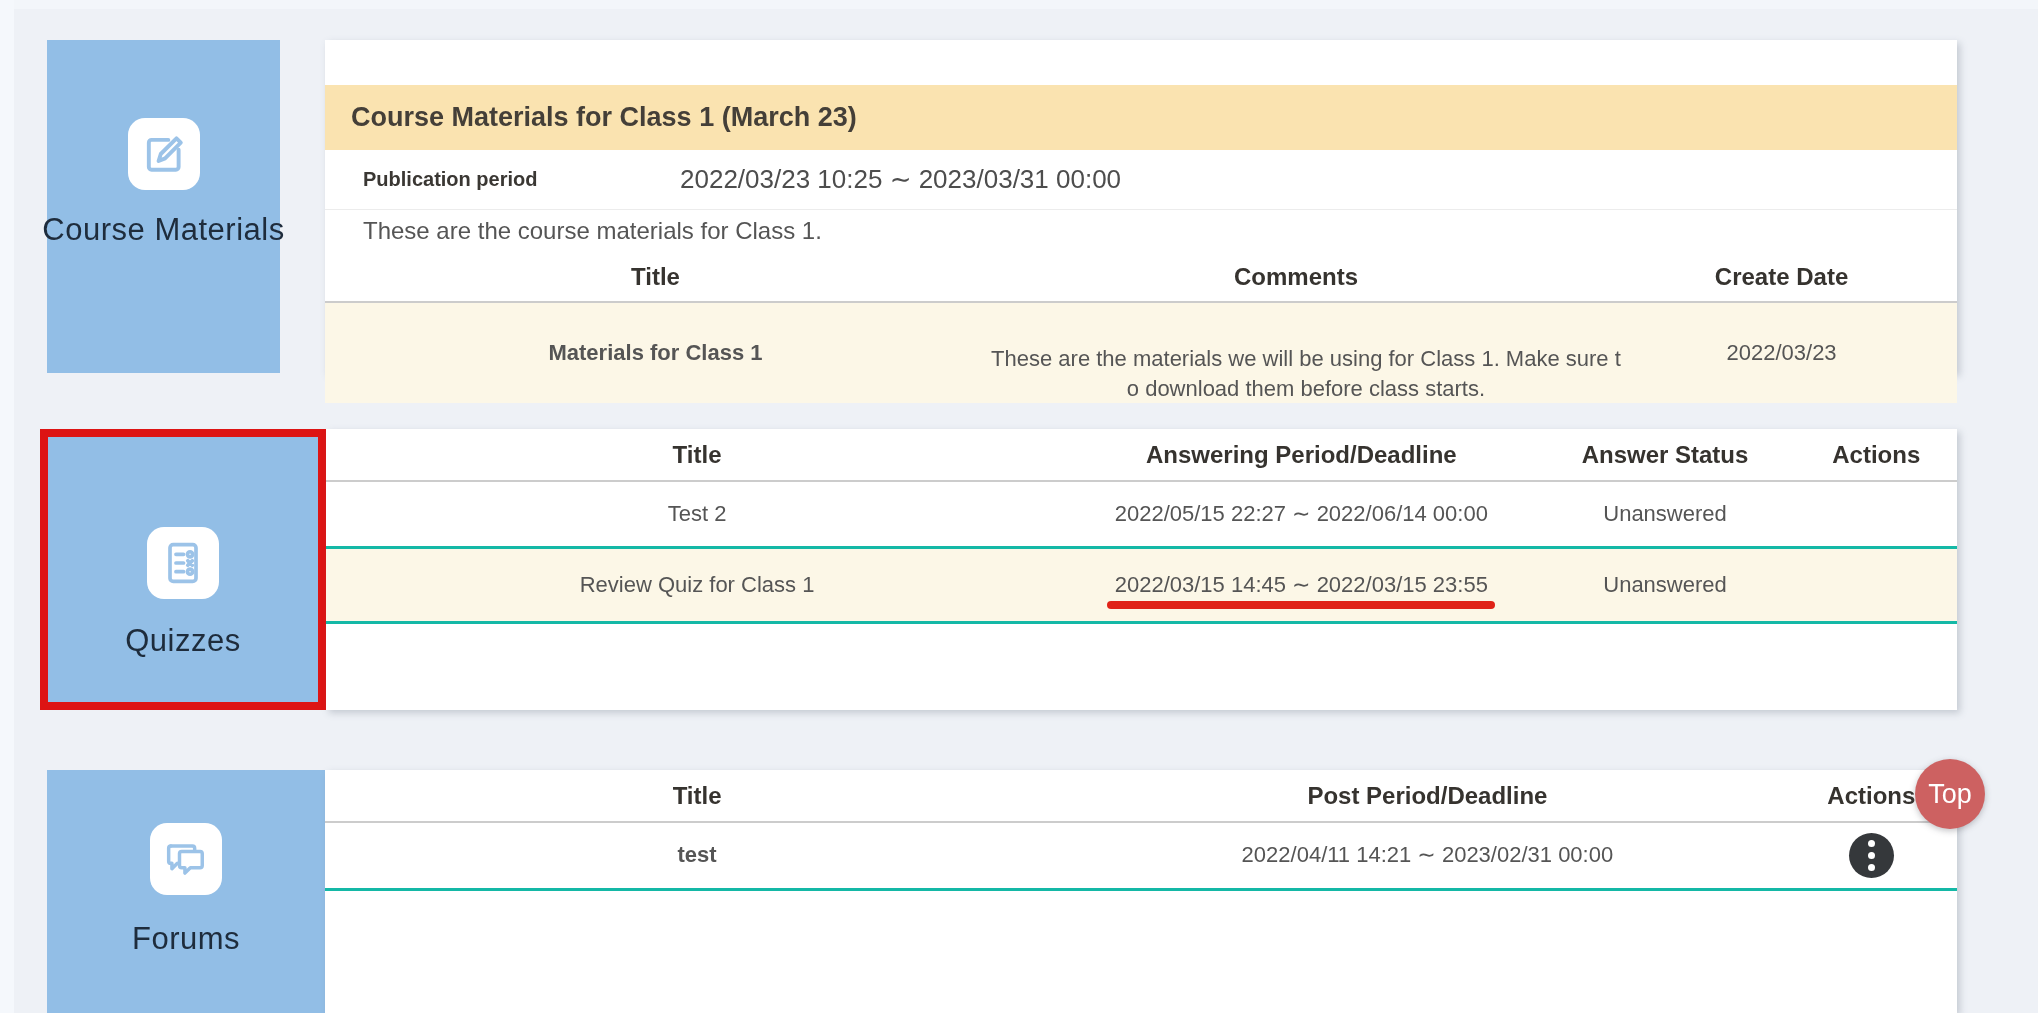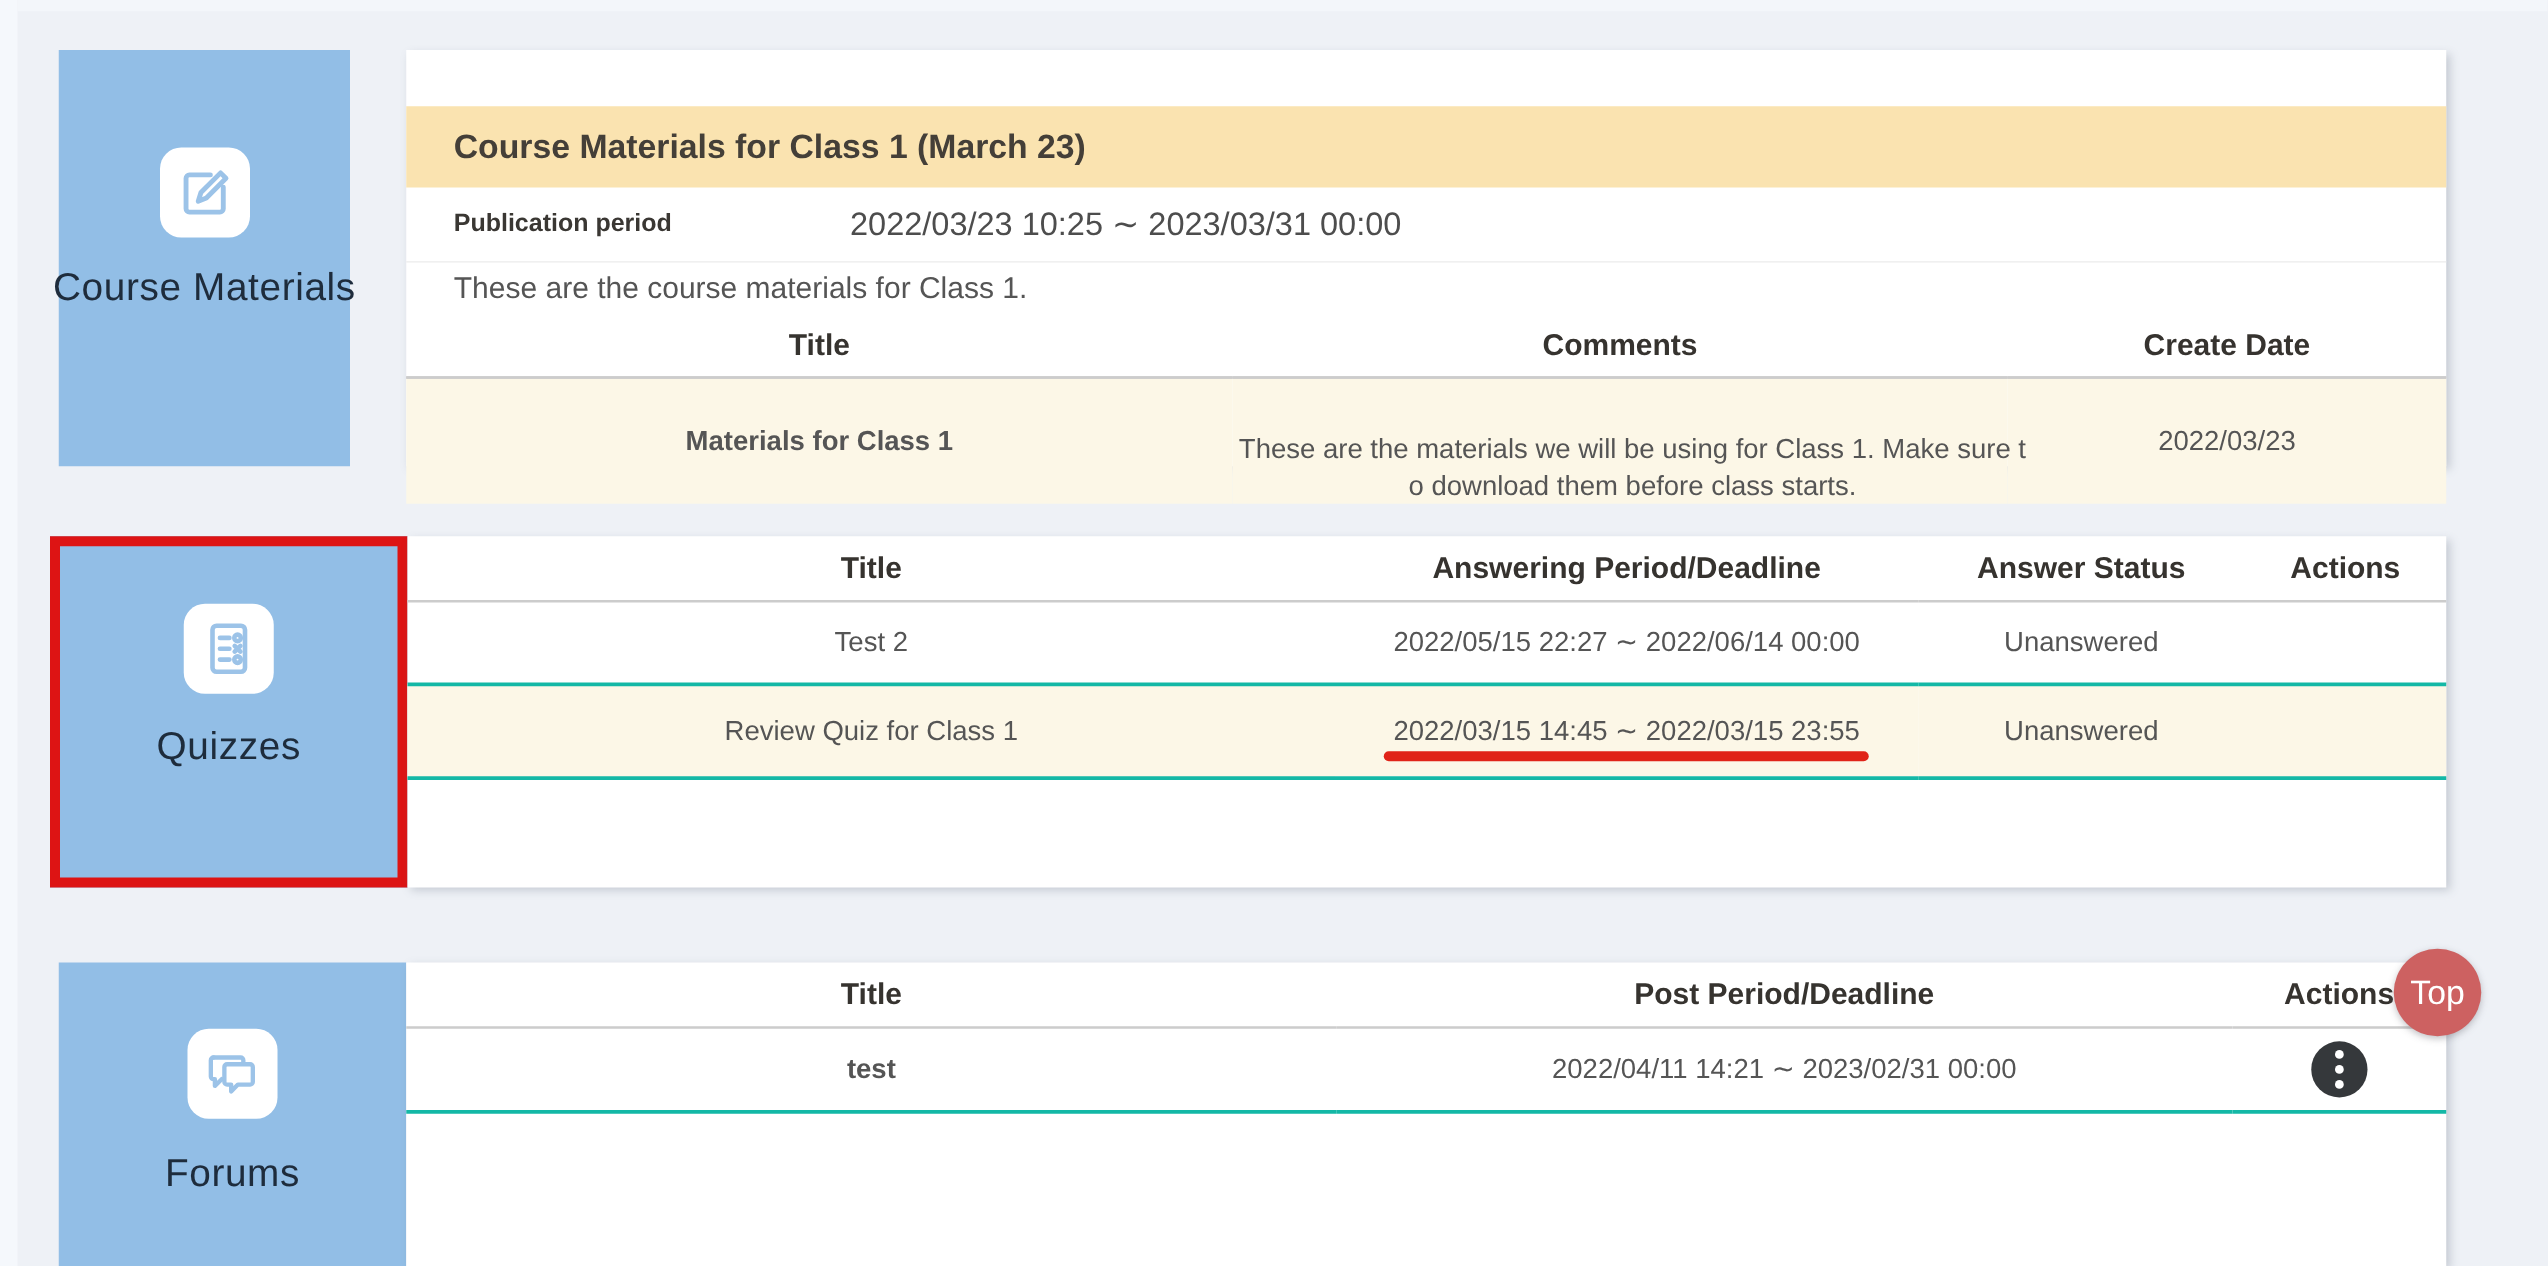--- a/index.html
+++ b/index.html
@@ -31,21 +31,21 @@
   }
 
   
   .panel {
     position:absolute; background:#ffffff;
     box-shadow:3px 3px 7px rgba(90,100,120,0.28);
   }
 
   .module-header {
     background:#fae3b0; color:#443f38; font-weight:bold; font-size:27px;
-    display:flex; align-items:center; padding-left:38px;
+    display:flex; align-items:center; padding-left:26px;
   }
   .pub-row {
     display:flex; align-items:center; padding-left:38px;
     border-bottom:1px solid #ececec;
   }
   .pub-label { font-weight:bold; color:#3a3733; font-size:20px; width:272px; }
   .pub-value { color:#4d4d4d; font-size:26px; margin-left:45px; }
   .desc { display:flex; align-items:center; padding-left:38px; color:#555555; font-size:24px; }
 
   table.grid { border-collapse:collapse; table-layout:fixed; width:100%; }
@@ -142,21 +142,21 @@
             <span>These are the materials we will be using for Class 1. Make sure to download them before class starts.</span>
           </td>
           <td>2022/03/23</td>
         </tr>
       </tbody>
     </table>
   </div>
 </section>
 
 <section class="module" style="left:0;top:0;">
-  <div class="highlight-border tile" style="left:40px;top:429px;width:286px;height:281px;">
+  <div class="highlight-border tile" style="left:40px;top:429px;width:286px;height:281px;justify-content:center;">
     <div class="tile-icon" style="margin-top:46px;">
       <svg class="icon" width="52" height="52" viewBox="0 0 48 48" fill="none" stroke="#9cc3e8" stroke-width="3.4" stroke-linecap="round" stroke-linejoin="round">
         <rect x="12" y="7" width="24" height="34" rx="3"></rect>
         <path d="M17.5 16h7M17.5 24h7M17.5 32h7"></path>
         <circle cx="30.5" cy="16" r="2.4"></circle>
         <path d="M28.4 21.9l4.2 4.2M32.6 21.9l-4.2 4.2"></path>
         <circle cx="30.5" cy="32" r="2.4"></circle>
       </svg>
     </div>
     <div class="tile-label" style="margin-top:24px;">Quizzes</div>

